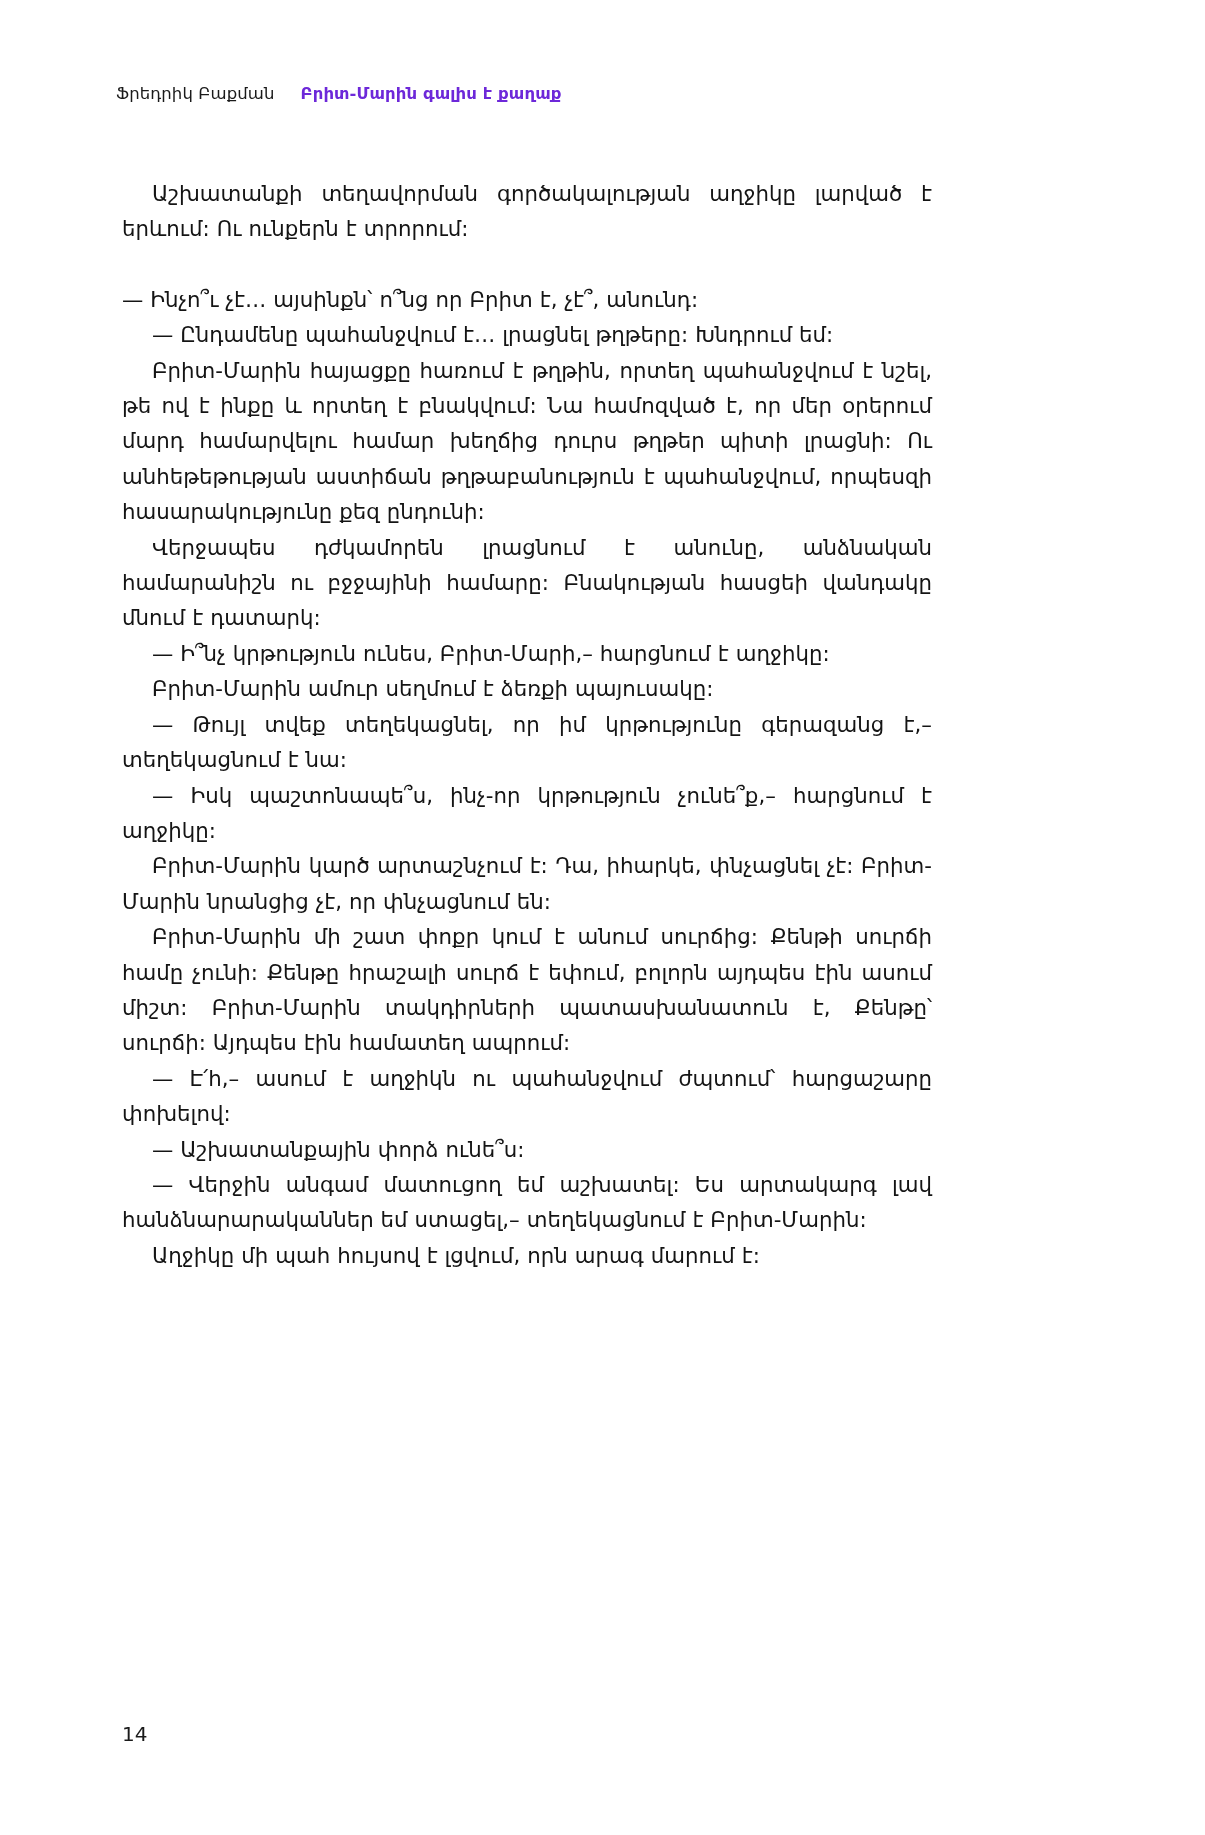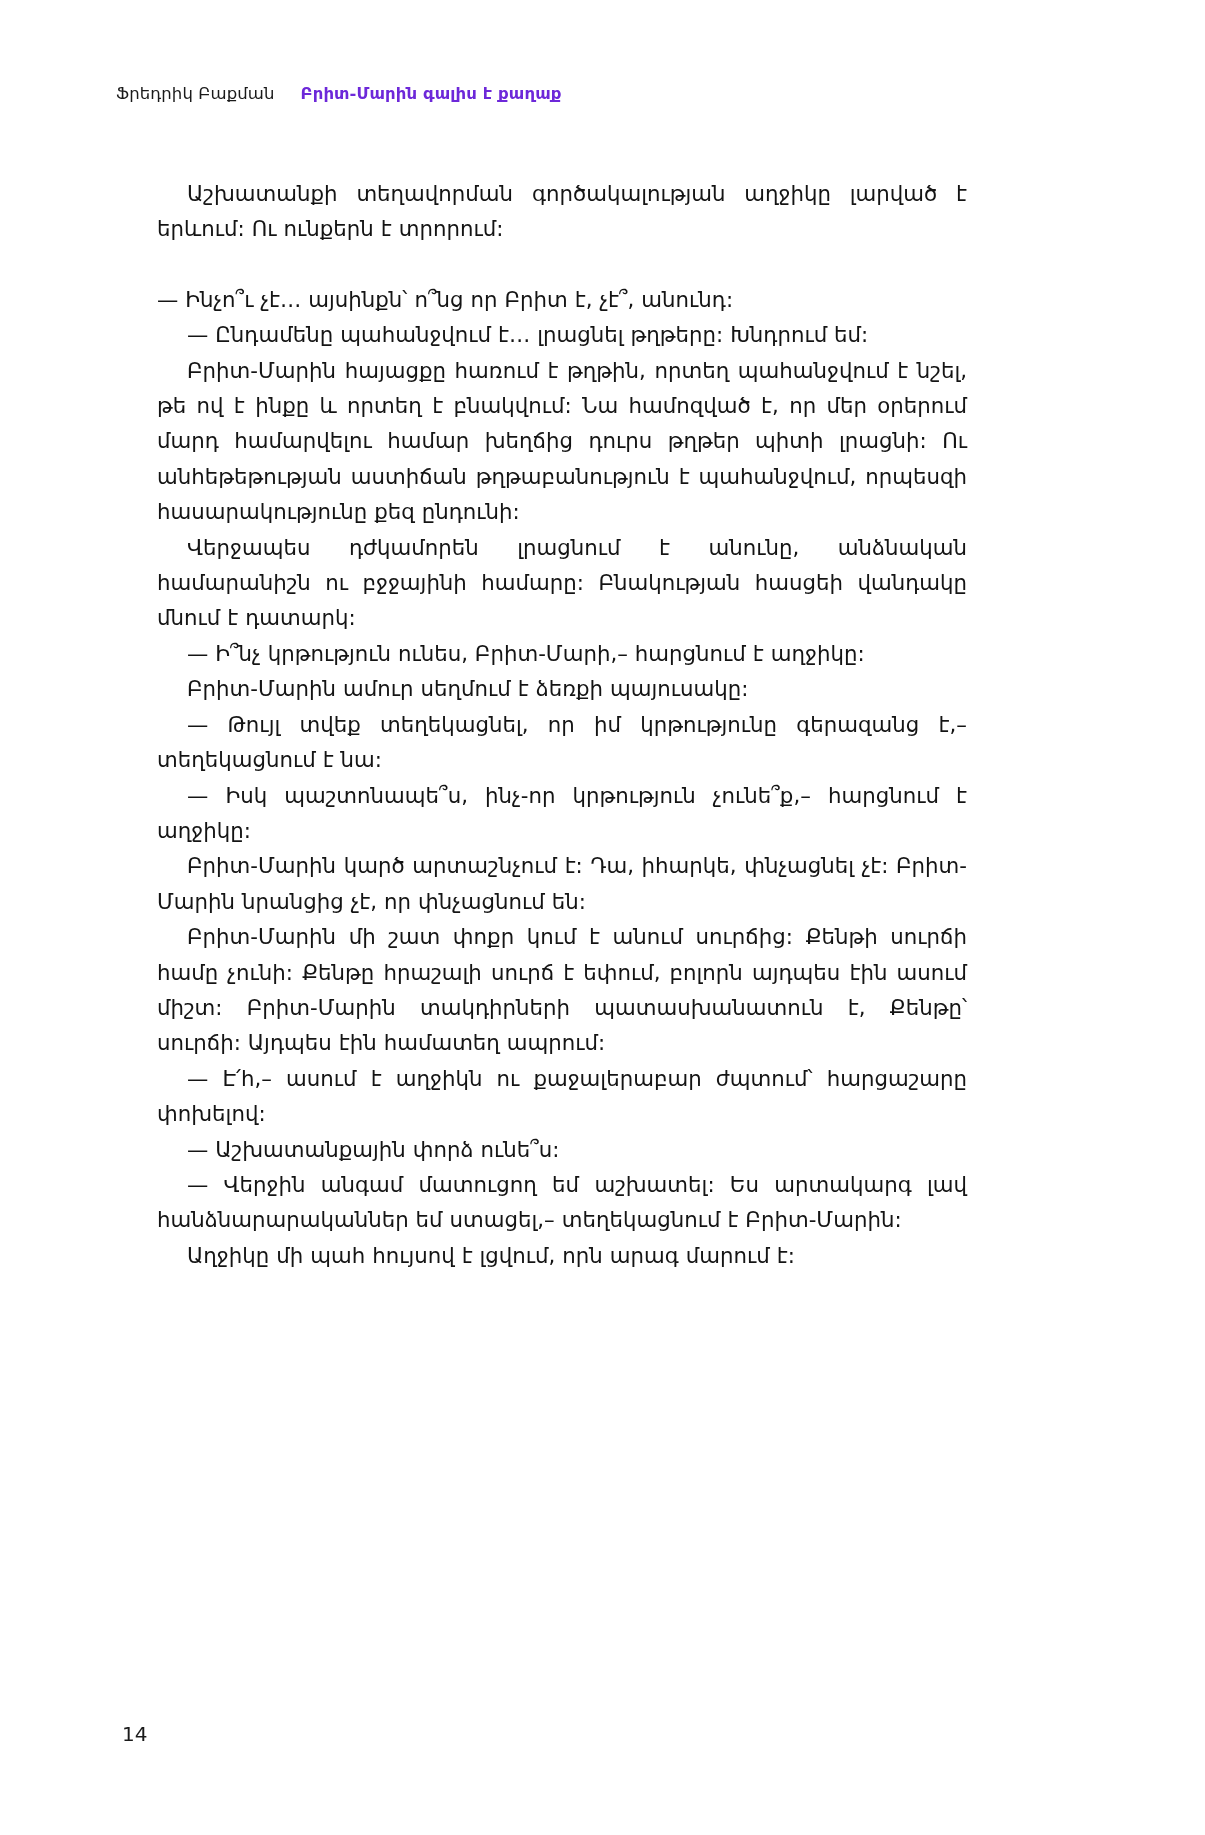--- a/index.html
+++ b/index.html
@@ -46,21 +46,20 @@
     letter-spacing: 0.1px;
     color: #6d28d9;
   }
 
   
   .textblock {
     position: absolute;
     left: 122px;
     top: 176px;
     width: 810px;
-    margin-left: 35px;
   }
 
   .para {
     margin: 0;
     font-size: 21.3px;
     line-height: 35.4px;
     text-align: justify;
     text-justify: inter-word;
     color: #141414;
     font-weight: 400;
@@ -100,21 +99,21 @@
       <p class="para gap-before">— Ինչո՞ւ չէ… այսինքն՝ ո՞նց որ Բրիտ է, չէ՞, անունդ:</p>
       <p class="para indent">— Ընդամենը պահանջվում է… լրացնել թղթերը: Խնդրում եմ:</p>
       <p class="para indent">Բրիտ-Մարին հայացքը հառում է թղթին, որտեղ պահանջվում է նշել, թե ով է ինքը և որտեղ է բնակվում: Նա համոզված է, որ մեր օրերում մարդ համարվելու համար խեղճից դուրս թղթեր պիտի լրացնի: Ու անհեթեթության աստիճան թղթաբանություն է պահանջվում, որպեսզի հասարակությունը քեզ ընդունի:</p>
       <p class="para indent">Վերջապես դժկամորեն լրացնում է անունը, անձնական համարանիշն ու բջջայինի համարը: Բնակության հասցեի վանդակը մնում է դատարկ:</p>
       <p class="para indent">— Ի՞նչ կրթություն ունես, Բրիտ-Մարի,– հարցնում է աղջիկը:</p>
       <p class="para indent">Բրիտ-Մարին ամուր սեղմում է ձեռքի պայուսակը:</p>
       <p class="para indent">— Թույլ տվեք տեղեկացնել, որ իմ կրթությունը գերազանց է,– տեղեկացնում է նա:</p>
       <p class="para indent">— Իսկ պաշտոնապե՞ս, ինչ-որ կրթություն չունե՞ք,– հարցնում է աղջիկը:</p>
       <p class="para indent">Բրիտ-Մարին կարծ արտաշնչում է: Դա, իհարկե, փնչացնել չէ: Բրիտ-Մարին նրանցից չէ, որ փնչացնում են:</p>
       <p class="para indent">Բրիտ-Մարին մի շատ փոքր կում է անում սուրճից: Քենթի սուրճի համը չունի: Քենթը հրաշալի սուրճ է եփում, բոլորն այդպես էին ասում միշտ: Բրիտ-Մարին տակդիրների պատասխանատուն է, Քենթը՝ սուրճի: Այդպես էին համատեղ ապրում:</p>
-      <p class="para indent">— Է՛հ,– ասում է աղջիկն ու քաջալերաբար ժպտում՝ հարցաշարը փոխելով:</p>
+      <p class="para indent">— Է՛հ,– ասում է աղջիկն ու պահանջվում ժպտում՝ հարցաշարը փոխելով:</p>
       <p class="para indent">— Աշխատանքային փորձ ունե՞ս:</p>
       <p class="para indent">— Վերջին անգամ մատուցող եմ աշխատել: Ես արտակարգ լավ հանձնարարականներ եմ ստացել,– տեղեկացնում է Բրիտ-Մարին:</p>
       <p class="para indent">Աղջիկը մի պահ հույսով է լցվում, որն արագ մարում է:</p>
     </div>
 
   <div class="folio">14</div>
 
 </div>
 
 </body></html>

